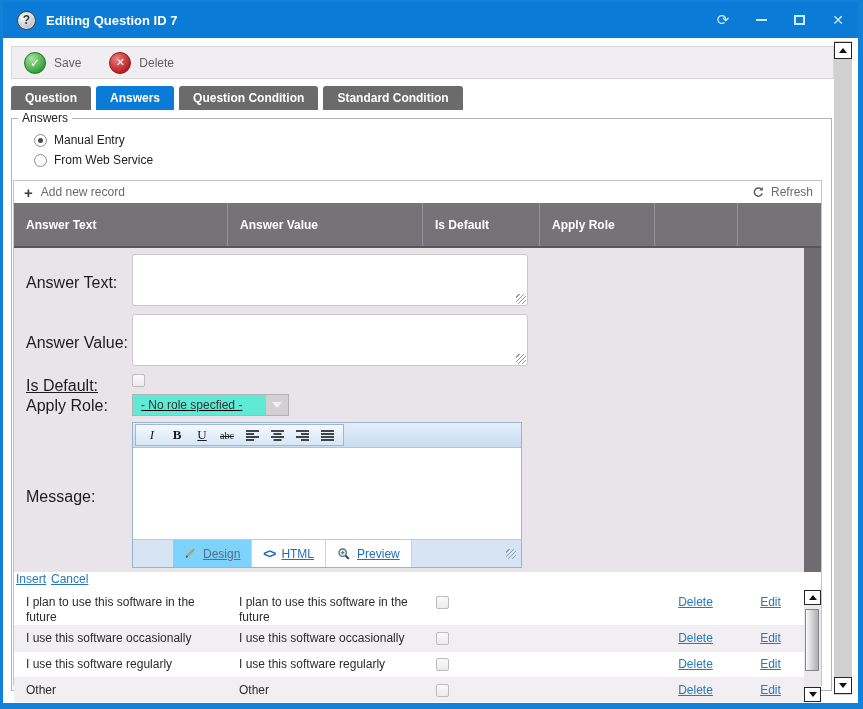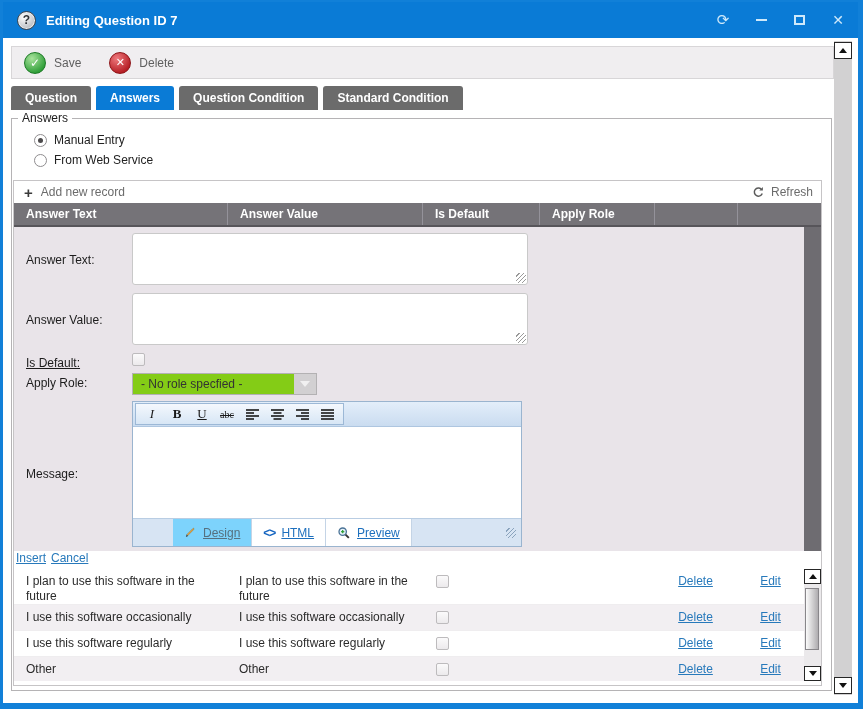--- a/index.html
+++ b/index.html
@@ -46,37 +46,37 @@
   .radio { width:13px; height:13px; border-radius:50%; border:1px solid #8f8d8f; background:#fff; position:relative; }
   .radio.sel::after { content:""; position:absolute; inset:3px; border-radius:50%; background:#4c4a4c; }
   
   .grid { position:absolute; left:1px; top:61px; width:809px; height:506px;
       border:1px solid #c6c4c6; background:#fff; }
   .cmd-row { height:22px; display:flex; align-items:center; font-size:12px; color:#6b6b6b;
       padding:0 8px 0 10px; background:#fff; }
   .plus { color:#3a3a3a; font-weight:bold; font-size:15px; margin-right:8px; line-height:1; }
   .cmd-refresh { margin-left:auto; display:flex; align-items:center; gap:6px; }
   .ghead { display:grid; grid-template-columns:213px 195px 117px 115px 83px 1fr;
-      background:#757378; height:22px; }
+      background:#757378; height:43px; }
   .hcell { display:flex; align-items:center; padding-left:12px; color:#fff;
       font-size:12px; font-weight:bold; border-left:1px solid #94929a; }
   .hcell:first-child { border-left:none; }
   
   .edit-panel { position:relative; height:326px; background:#e9e4e9; border-top:2px solid #57555a; }
   .dark-strip { position:absolute; right:0; top:0; width:17px; height:100%; background:#6e6c71; }
-  .flabel { position:absolute; left:12px; font-size:12px; color:#1c1c1c; }
+  .flabel { position:absolute; left:12px; font-size:16px; color:#1c1c1c; }
   .ta-wrap { position:absolute; left:118px; width:396px; height:52px; }
   .ta-wrap textarea { width:100%; height:100%; border:1px solid #c9c9c9; border-radius:3px;
       resize:none; background:#fff; outline:none; font-family:"Liberation Sans",sans-serif; }
   .grip { position:absolute; right:2px; bottom:2px; width:10px; height:10px;
       background:repeating-linear-gradient(135deg, transparent 0 2px, #9a9a9a 2px 3px); }
   .checkbox { width:13px; height:13px; border:1px solid #bdbbbd; border-radius:2px;
       background:linear-gradient(#fbfafb,#eceaec); display:inline-block; }
-  .dd { position:absolute; left:118px; top:146px; width:185px; height:22px; display:flex;
-      border:1px solid #b3b1b3; background:#84cc16; }
+  .dd { position:absolute; left:118px; top:146px; width:157px; height:22px; display:flex;
+      border:1px solid #b3b1b3; background:#5eead4;text-decoration:underline; }
   .dd-text { flex:1; font-size:12px; color:#333; padding:3px 0 0 8px; white-space:nowrap; overflow:hidden; }
   .dd-btn { width:22px; background:#d2d0d2; display:flex; align-items:center; justify-content:center; }
   .tri-dn-lt { width:0; height:0; border-left:5px solid transparent; border-right:5px solid transparent;
       border-top:6px solid #f1f0f1; }
   
   .editor { position:absolute; left:118px; top:174px; width:390px; height:146px;
       border:1px solid #9ab4cf; background:#fff; }
   .ed-toolbar { height:25px; background:linear-gradient(#e3eefa,#cadcf0);
       border-bottom:1px solid #aec6e0; display:flex; align-items:center; padding-left:2px; }
   .ed-group { display:flex; align-items:center; height:22px; padding:0 5px;

